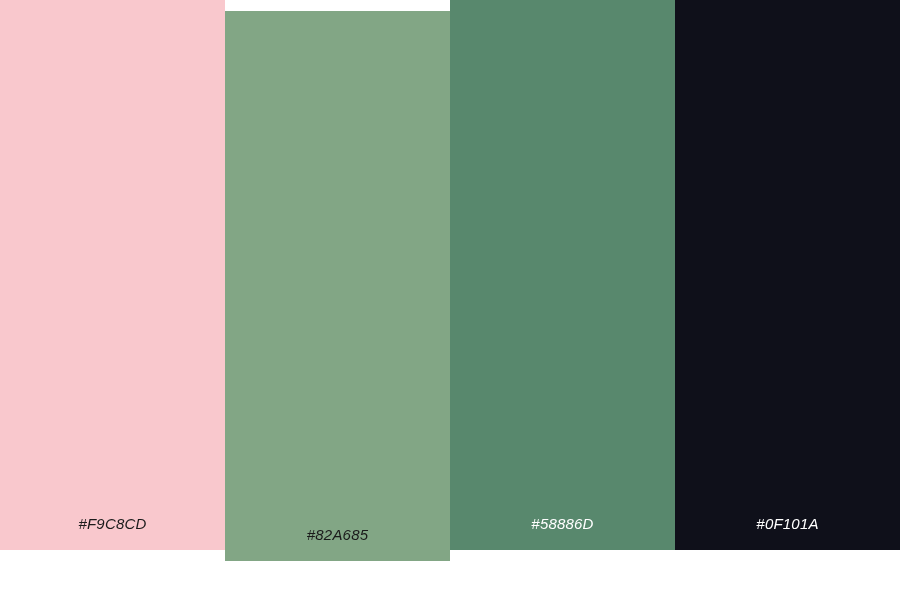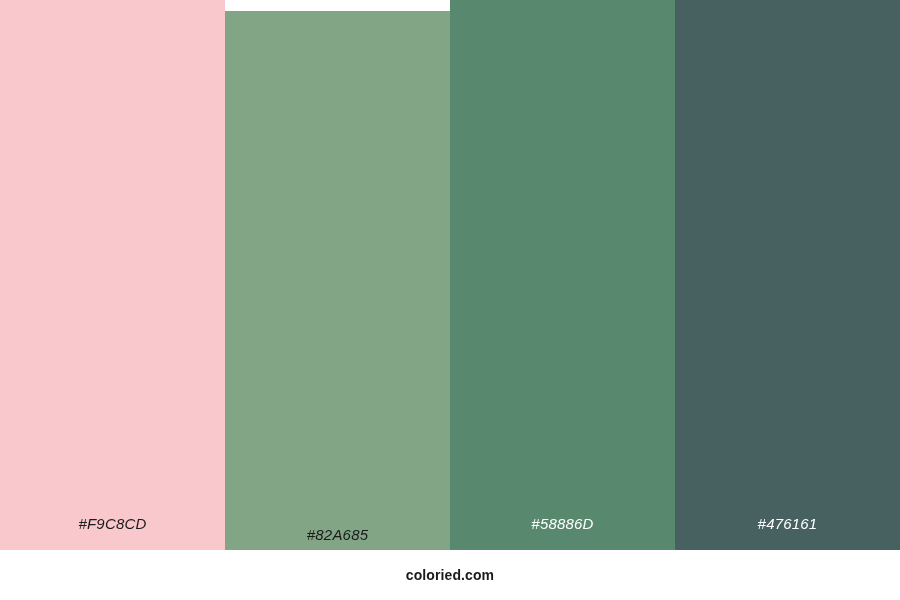--- a/index.html
+++ b/index.html
@@ -86,24 +86,21 @@
     </div>
 
     <div class="swatch" style="background-color: rgb(130, 166, 133); margin-top: 11px;">
       <span class="swatch-label" style="color: rgb(27, 27, 27);">#82A685</span>
     </div>
 
     <div class="swatch" style="background-color: rgb(88, 136, 109);">
       <span class="swatch-label" style="color: #ffffff;">#58886D</span>
     </div>
 
-    <div class="swatch" style="background-color: rgb(71, 97, 97);">
-      <span class="swatch-label" style="color: rgb(255, 255, 255);">#476161</span>
+
+    <div class="swatch" style="background-color: rgb(15, 16, 26);">
+      <span class="swatch-label" style="color: rgb(255, 255, 255);">#0F101A</span>
     </div>
-
 
   </div>
 
-  <div id="footer-band">
-    <span id="footer-credit">coloried.com</span>
-  </div>
 
 </div>
 
 </body></html>

